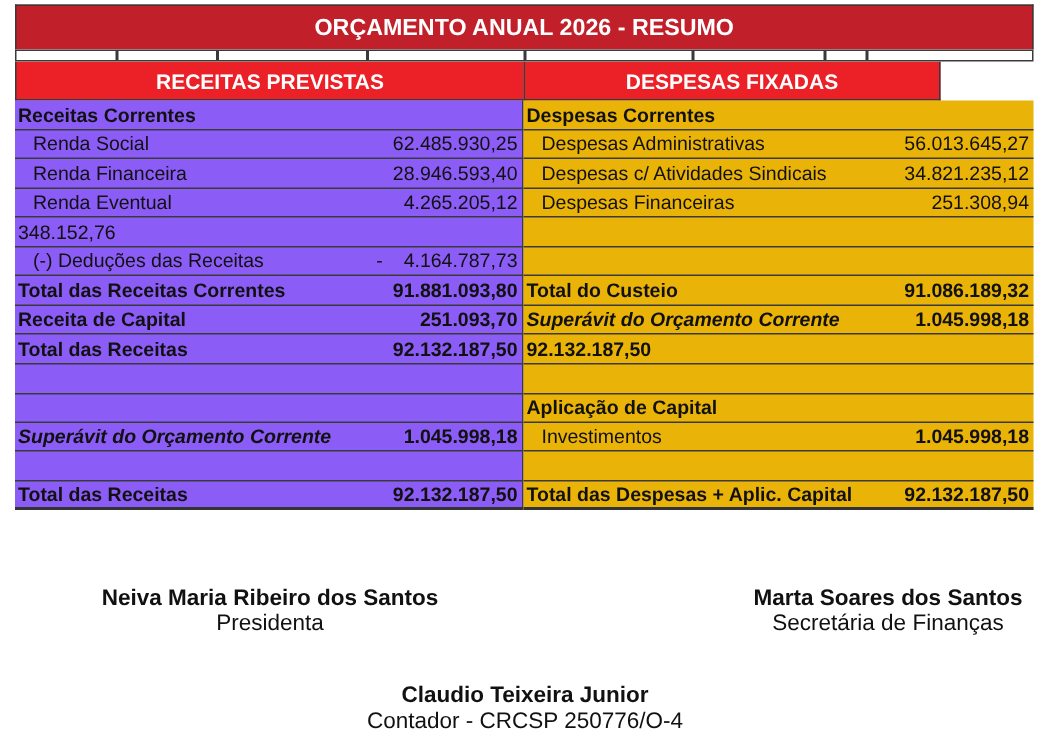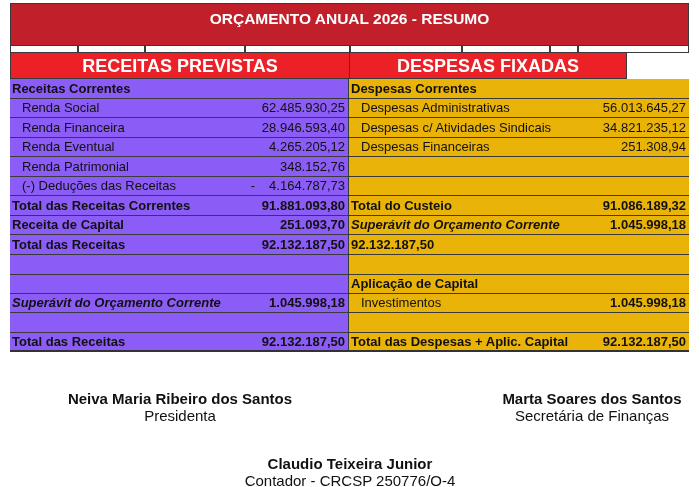--- a/index.html
+++ b/index.html
@@ -1,24 +1,24 @@
 <!DOCTYPE html>
 <html><head>
   <meta charset="utf-8">
   <style>
     html, body { margin: 0; padding: 0; background: #ffffff; }
     body { width: 700px; height: 487px; position: relative; overflow: hidden;
            font-family: "Liberation Sans", sans-serif; color: #111; }
     .sheet { position: absolute; left: 10px; top: 3px; width: 679px; }
-    .title-bar { height: 42px; background: #c1202a; border: 1.5px solid #3a3a3a; border-bottom: none;
+    .title-bar { height: 30px; background: #c1202a; border: 1.5px solid #3a3a3a; border-bottom: none;
                  color: #fff; font-weight: bold; font-size: 15.5px; text-align: center; line-height: 30px; box-sizing: border-box; }
     .thin-row { position: relative; height: 8px; background: #fff; border: 1.5px solid #3a3a3a; box-sizing: border-box; }
     .thin-row .div { position: absolute; top: 0; bottom: 0; width: 1.5px; background: #3a3a3a; }
     .head-row { display: flex; height: 26px; }
-    .head-cell { background: #ec2027; color: #fff; font-weight: bold; font-size: 18px; text-align: center; line-height: 26px;
+    .head-cell { background: #ec2027; color: #fff; font-weight: bold; font-size: 14px; text-align: center; line-height: 26px;
                  border-left: 1.5px solid #3a3a3a; border-bottom: 1.5px solid #3a3a3a; box-sizing: border-box; }
     .head-cell.left { width: 339px; }
     .head-cell.right { width: 278px; border-right: 1.5px solid #3a3a3a; }
     .body { display: flex; }
     .col { box-sizing: border-box; }
     .col.left { width: 339px; background: #8b5cf6; border-right: 1.5px solid #3a3a3a; }
     .col.right { width: 340px; background: #eab308; }
     .row { height: 19.5px; display: flex; align-items: center; justify-content: space-between;
            border-bottom: 1.5px solid #3a3a3a; font-size: 13px; box-sizing: border-box; padding: 0 3px 0 2px; white-space: nowrap; }
     .row.noline { border-bottom: none; }
@@ -62,21 +62,20 @@
       </div>
       <div class="row">
         <span class="lbl indent">Renda Financeira</span>
         <span class="val">28.946.593,40</span>
       </div>
       <div class="row">
         <span class="lbl indent">Renda Eventual</span>
         <span class="val">4.265.205,12</span>
       </div>
       <div class="row">
-        <span class="lbl indent">Renda Patrimonial</span>
         <span class="val">348.152,76</span>
       </div>
       <div class="row">
         <span class="lbl indent">(-) Deduções das Receitas</span>
         <span class="val"><span class="neg">-</span><span>4.164.787,73</span></span>
       </div>
       <div class="row bold">
         <span class="lbl">Total das Receitas Correntes</span>
         <span class="val">91.881.093,80</span>
       </div>

